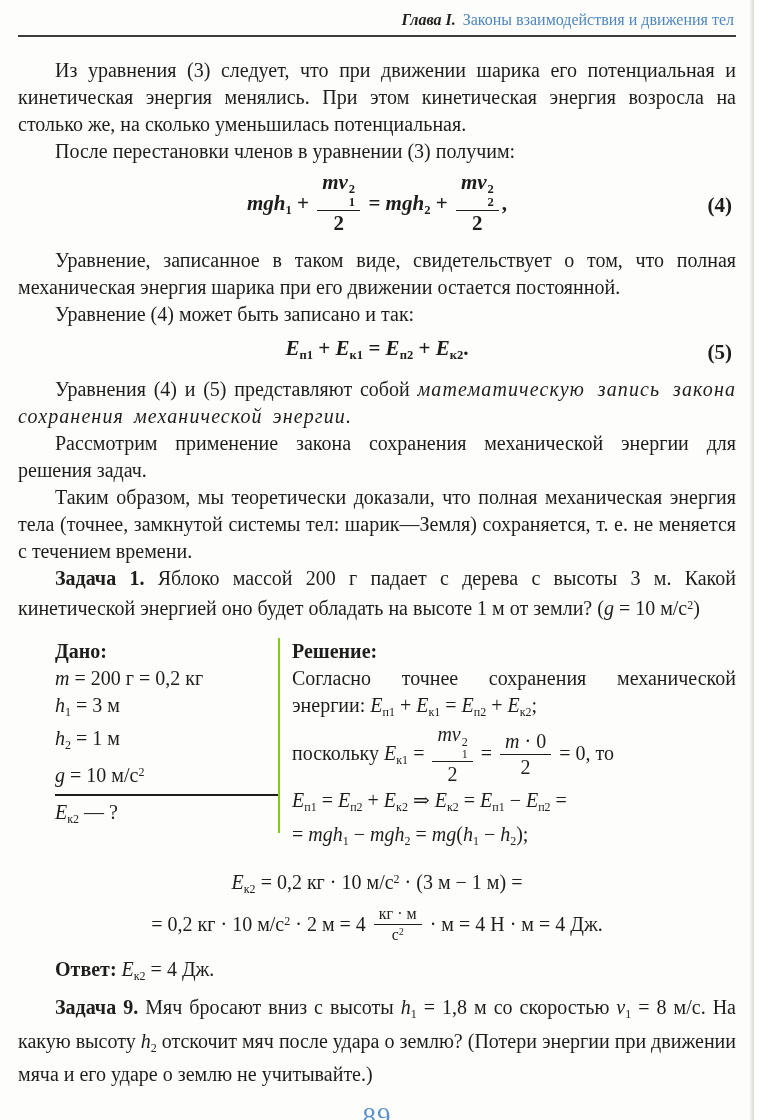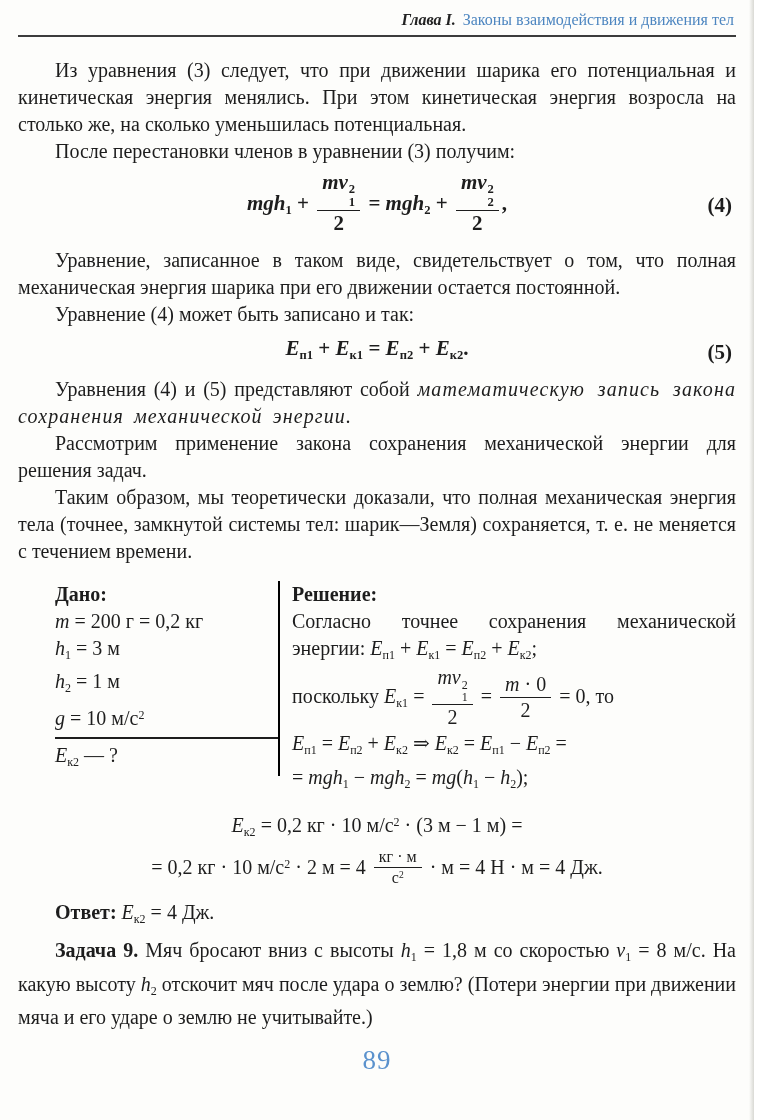--- a/index.html
+++ b/index.html
@@ -45,21 +45,21 @@
   
   .ss{display:inline-flex;flex-direction:column;font-size:0.6em;line-height:1;vertical-align:-0.35em;margin-left:1px;}
   .ssup,.ssub{display:block;text-align:left;}
   
   .eqrow{position:relative;text-align:center;font-size:21px;}
   .eqrow.m4{margin:8px 0 10px 0;}
   .eqrow.m5{margin:7px 0 7px 0;}
   .eqnum{position:absolute;right:4px;top:50%;transform:translateY(-50%);font-weight:700;}
   
   .problem{display:grid;grid-template-columns:225px 1fr;align-items:start;margin:16px 0 10px 37px;}
-  .dano{border-right:2px solid #000000;line-height:27px;}
+  .dano{border-right:2px solid #84cc16;line-height:27px;}
   .dano p{text-align:left;}
   .dano-rule{border-top:2px solid #1d1d1d;width:100%;margin:5px 0 3px 0;}
   .resh{padding-left:12px;line-height:27px;}
   .resh p{text-align:left;}
   .stretch{text-align:justify;text-align-last:justify;}
   .calc{margin-top:12px;}
   .calc2{margin:4px 0 10px 0;}
   .answer{margin:6px 0 5px 0;}
   
   .pagenum{margin-top:14px;text-align:center;font-size:27px;line-height:30px;color:#5b92cd;letter-spacing:1px;}
@@ -93,20 +93,21 @@
     <p class="just ind">Уравнение (4) может быть записано и так:</p>
 
     <div class="eqrow m5">
       <span><span class="bi">E</span><span class="bsub">п1</span><span class="b"> + </span><span class="bi">E</span><span class="bsub">к1</span><span class="b"> = </span><span class="bi">E</span><span class="bsub">п2</span><span class="b"> + </span><span class="bi">E</span><span class="bsub">к2</span><span class="b">.</span></span>
       <span class="eqnum">(5)</span>
     </div>
 
     <p class="just ind">Уравнения (4) и (5) представляют собой <span class="isp">математическую за­пись закона сохранения механической энергии.</span></p>
     <p class="just ind">Рассмотрим применение закона сохранения механической энер­гии для решения задач.</p>
     <p class="just ind">Таким образом, мы теоретически доказали, что полная механи­ческая энергия тела (точнее, замкнутой системы тел: шарик—Земля) сохраняется, т. е. не меняется с течением времени.</p>
+    <p class="just ind"><span class="b">Задача 1.</span> Яблоко массой 200 г падает с дерева с высоты 3 м. Ка­кой кинетической энергией оно будет обладать на высоте 1 м от земли? (<span class="i">g</span> = 10 м/с<span class="sup">2</span>)</p>
 
     <section class="problem">
       <div class="dano">
         <p><span class="b">Дано:</span></p>
         <div>
             <p><span class="i">m</span> = 200 г = 0,2 кг</p>
             <p><span class="i">h</span><span class="sub">1</span> = 3 м</p>
             <p><span class="i">h</span><span class="sub">2</span> = 1 м</p>
             <p><span class="i">g</span> = 10 м/с<span class="sup">2</span></p>
           </div>

